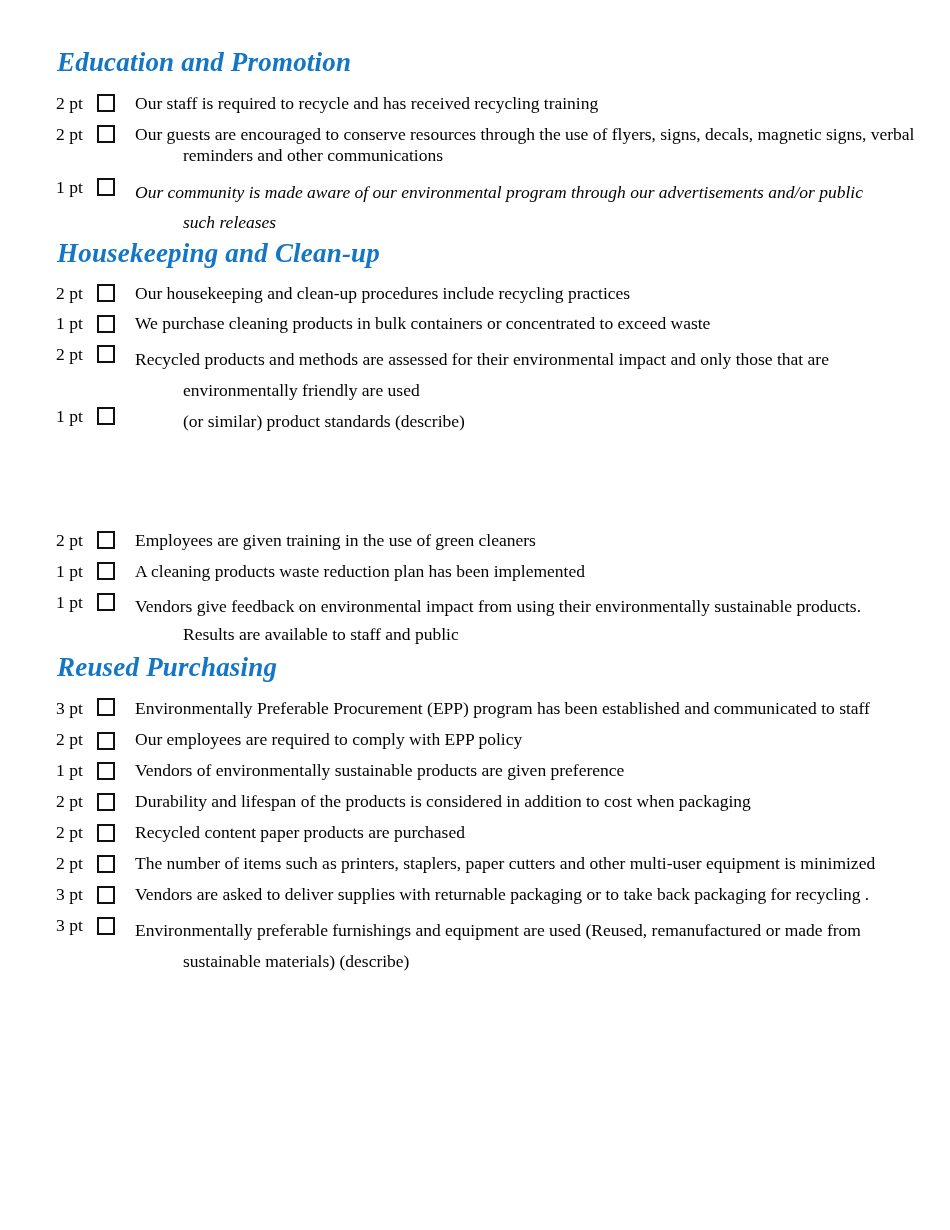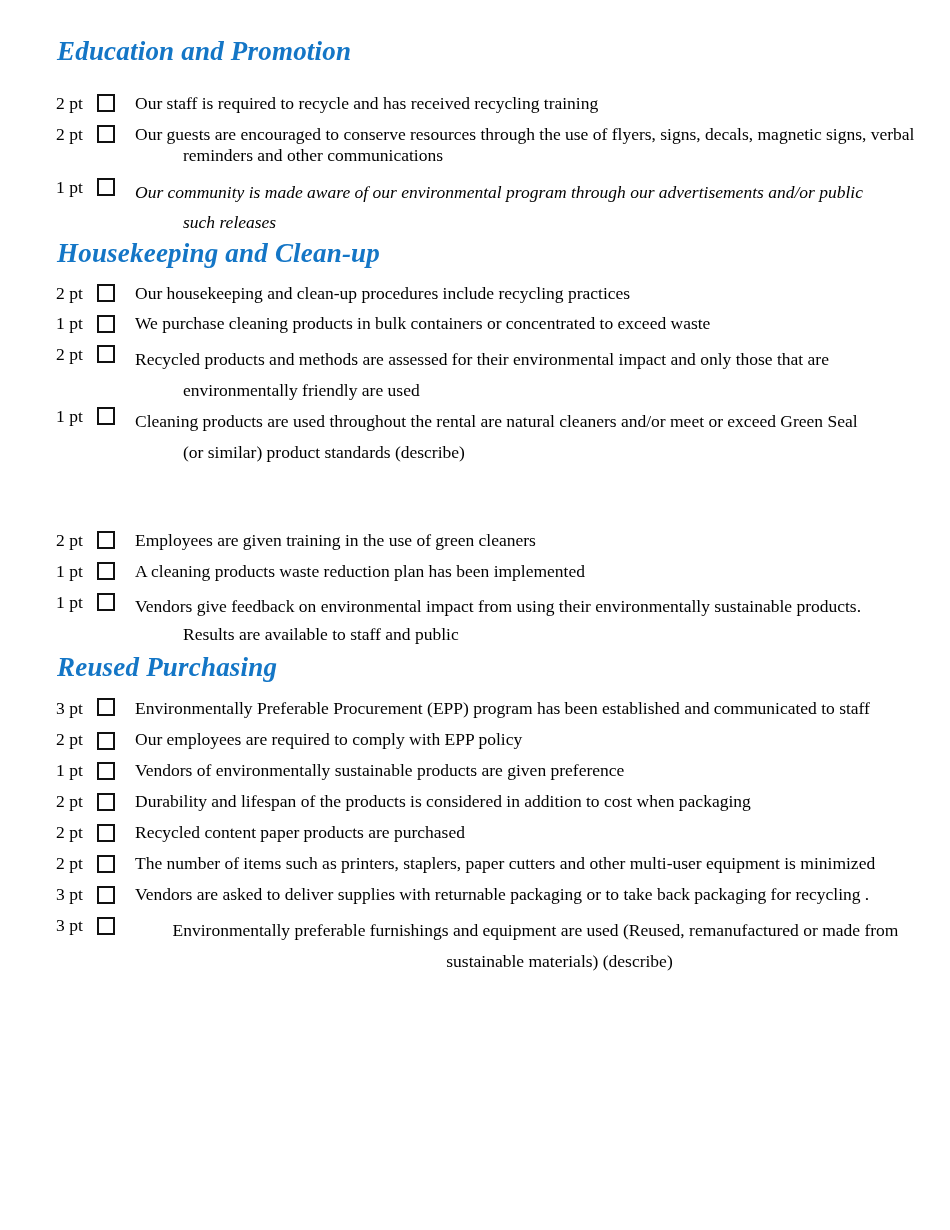--- a/index.html
+++ b/index.html
@@ -78,21 +78,21 @@
   }
 
   
   .abs { position: absolute; }
 </style>
 </head>
 <body>
 
 <div class="page">
 
-  <div class="abs" style="left:57px; top:38px;">
+  <div class="abs" style="left:57px; top:49px;">
     <div class="section-heading">Education and Promotion</div>
   </div>
 
   <div class="abs row" style="left:56px; top:93px; width:860px;">
     <span class="pts">2 pt</span>
     <span class="checkbox" style="top:1px;"></span>
     <span class="row-text"><span>Our staff is required to recycle and has received recycling training</span></span>
   </div>
 
   <div class="abs row" style="left:56px; top:124px; width:860px;">
@@ -125,21 +125,21 @@
 
   <div class="abs row" style="left:56px; top:344px; width:860px;">
     <span class="pts">2 pt</span>
     <span class="checkbox" style="top:1px;"></span>
     <span class="row-text" style="line-height:31px;"><span>Recycled products and methods are assessed for their environmental impact and only those that are</span><span class="cont">environmentally friendly are used</span></span>
   </div>
 
   <div class="abs row" style="left:56px; top:406px; width:860px;">
     <span class="pts">1 pt</span>
     <span class="checkbox" style="top:1px;"></span>
-    <span class="row-text" style="line-height:31px;"><span>Cleaning products are used throughout the rental are natural cleaners and/or meet or exceed Green Seal</span><span class="cont">(or similar) product standards (describe)</span></span>
+    <span class="row-text" style="line-height:31px;"><span class="cont">(or similar) product standards (describe)</span></span>
   </div>
 
   <div class="abs row" style="left:56px; top:530px; width:860px;">
     <span class="pts">2 pt</span>
     <span class="checkbox" style="top:1px;"></span>
     <span class="row-text"><span>Employees are given training in the use of green cleaners</span></span>
   </div>
 
   <div class="abs row" style="left:56px; top:561px; width:860px;">
     <span class="pts">1 pt</span>
@@ -195,16 +195,16 @@
 
   <div class="abs row" style="left:56px; top:884px; width:880px;">
     <span class="pts">3 pt</span>
     <span class="checkbox" style="top:2px;"></span>
     <span class="row-text"><span>Vendors are asked to deliver supplies with returnable packaging or to take back packaging for recycling .</span></span>
   </div>
 
   <div class="abs row" style="left:56px; top:915px; width:880px;">
     <span class="pts">3 pt</span>
     <span class="checkbox" style="top:2px;"></span>
-    <span class="row-text" style="line-height:31px;text-align:center;"><span>Environmentally preferable furnishings and equipment are used (Reused, remanufactured or made from</span><span class="cont">sustainable materials) (describe)</span></span>
+    <span class="row-text" style="line-height:31px;"><span>Environmentally preferable furnishings and equipment are used (Reused, remanufactured or made from</span><span class="cont">sustainable materials) (describe)</span></span>
   </div>
 
 </div>
 
 </body></html>

